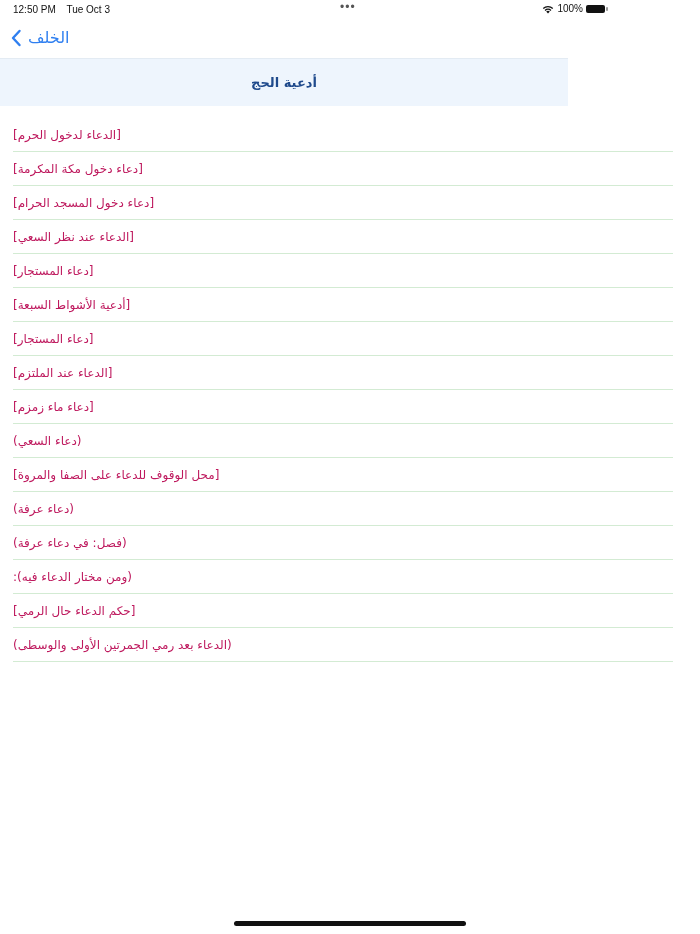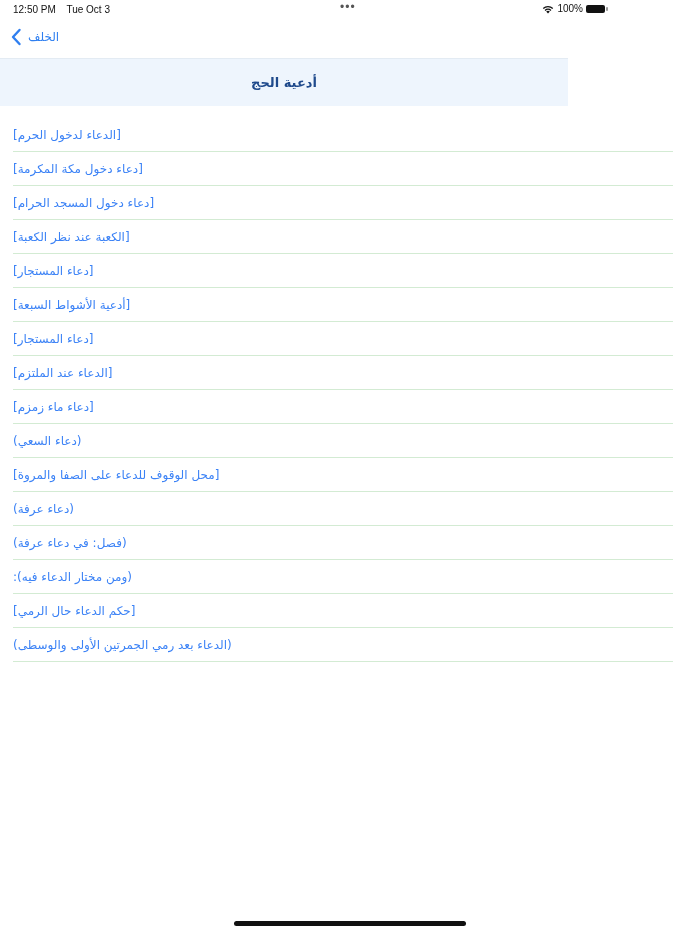--- a/index.html
+++ b/index.html
@@ -16,36 +16,36 @@
   .status-dots { position: absolute; left: 340px; top: 0px; font-size: 12px; letter-spacing: 1px; color:#555; }
   .status-right { position: absolute; right: 12px; top: 3px; display: flex; align-items: center; gap: 3px; }
   .wifi { width: 12px; height: 10px; }
   .battery { width: 22px; height: 9px; display:flex; align-items:center; }
   .battery .body { width: 19px; height: 8px; background: #111; border-radius: 2px; }
   .battery .tip { width: 2px; height: 4px; background: #999; margin-left: 1px; border-radius: 1px; }
 
   .nav-bar { position: absolute; left: 0; top: 24px; width: 700px; height: 32px; }
   .back-button {
     position: absolute; left: 10px; top: 4px; display: flex; align-items: center; gap: 6px;
-    color: #2f7ff0; cursor: pointer; font-size: 12px;
+    color: #2f7ff0; cursor: pointer; font-size: 16px;
   }
   .back-button svg { width: 12px; height: 18px; }
 
   .title-band {
     position: absolute; left: 0; top: 58px; width: 568px; height: 47px;
     background: #eef5fd; border-top: 1px solid #e3ebf3;
     display: flex; align-items: center; justify-content: center;
   }
   .page-title { font-size: 13px; font-weight: bold; color: #1f4a8c; }
 
   .list { position: absolute; left: 13px; top: 118px; width: 660px; }
   .list-item {
     height: 34px; border-bottom: 1.5px solid #d3ebd3;
     display: flex; align-items: center; justify-content: flex-end;
-    direction: rtl; text-align: right; font-size: 12px; color: #3b82f6; cursor: pointer;
+    direction: rtl; text-align: right; font-size: 12px; color: #be185d; cursor: pointer;
     box-sizing: border-box;
   }
   .list-item span { direction: rtl; unicode-bidi: plaintext; }
 
   .home-indicator {
     position: absolute; left: 234px; top: 921px; width: 232px; height: 5px;
     background: #111; border-radius: 3px;
   }
 </style>
 </head>
@@ -88,21 +88,21 @@
   <div class="list-item">
       <span>[الدعاء لدخول الحرم]</span>
     </div>
   <div class="list-item">
       <span>[دعاء دخول مكة المكرمة]</span>
     </div>
   <div class="list-item">
       <span>[دعاء دخول المسجد الحرام]</span>
     </div>
   <div class="list-item">
-      <span>[الكعبة عند نظر الكعبة]</span>
+      <span>[الدعاء عند نظر السعي]</span>
     </div>
   <div class="list-item">
       <span>[دعاء المستجار]</span>
     </div>
   <div class="list-item">
       <span>[أدعية الأشواط السبعة]</span>
     </div>
   <div class="list-item">
       <span>[دعاء المستجار]</span>
     </div>

